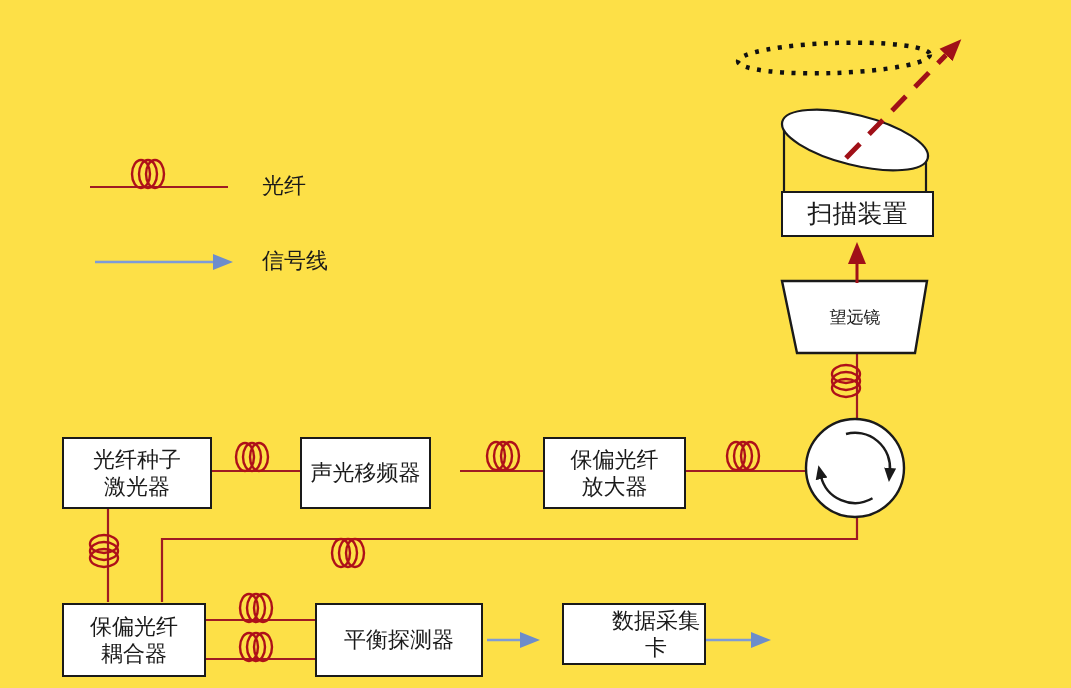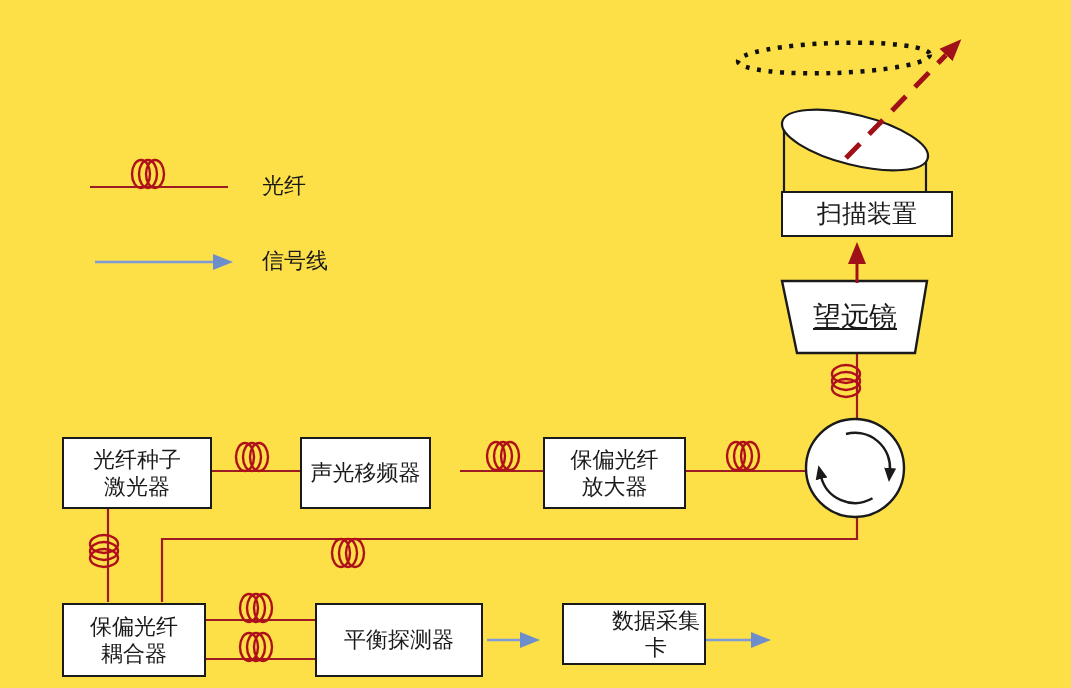--- a/index.html
+++ b/index.html
@@ -103,23 +103,23 @@
     <g>
       <circle cx="855" cy="468" r="49" fill="#ffffff" stroke="#1A1A1A" stroke-width="2.4"></circle>
       <path d="M846 434 A35 35 0 0 1 889.9 471" fill="none" stroke="#1A1A1A" stroke-width="2.4" marker-end="url(#mBlk)"></path>
       <path d="M872.5 498.3 A35 35 0 0 1 820.9 475.9" fill="none" stroke="#1A1A1A" stroke-width="2.4" marker-end="url(#mBlk)"></path>
     </g>
   </svg>
 
   <div class="freetext legend-label" style="left:262px;top:173px;width:80px;height:26px;justify-content:flex-start;">光纤</div>
   <div class="freetext legend-label" style="left:262px;top:248px;width:110px;height:26px;justify-content:flex-start;text-align:center;">信号线</div>
 
-  <div class="node" style="left:781px;top:191px;width:172px;height:46px;font-size:25px;">扫描装置</div>
+  <div class="node" style="left:781px;top:191px;width:153px;height:46px;font-size:25px;">扫描装置</div>
 
-  <div class="freetext" style="left:795px;top:299px;width:120px;height:36px;font-size:28px;text-decoration:underline;">望远镜</div>
+  <div class="freetext" style="left:795px;top:299px;width:120px;height:36px;font-size:17px;">望远镜</div>
 
   <div class="node" style="left:62px;top:437px;width:150px;height:72px;">光纤种子
 激光器</div>
 
   <div class="node" style="left:300px;top:437px;width:131px;height:72px;">声光移频器</div>
 
   <div class="node" style="left:543px;top:437px;width:143px;height:72px;">保偏光纤
 放大器</div>
 
   <div class="node" style="left:62px;top:603px;width:144px;height:74px;">保偏光纤

